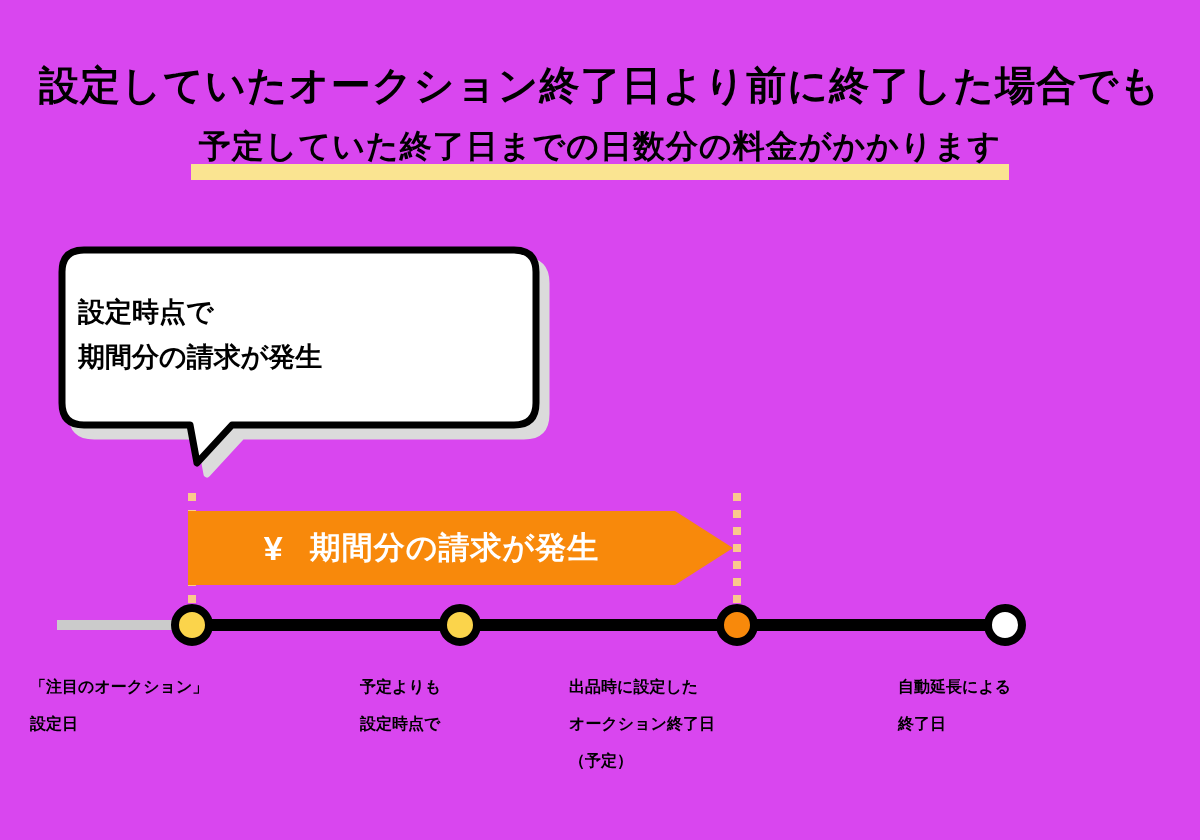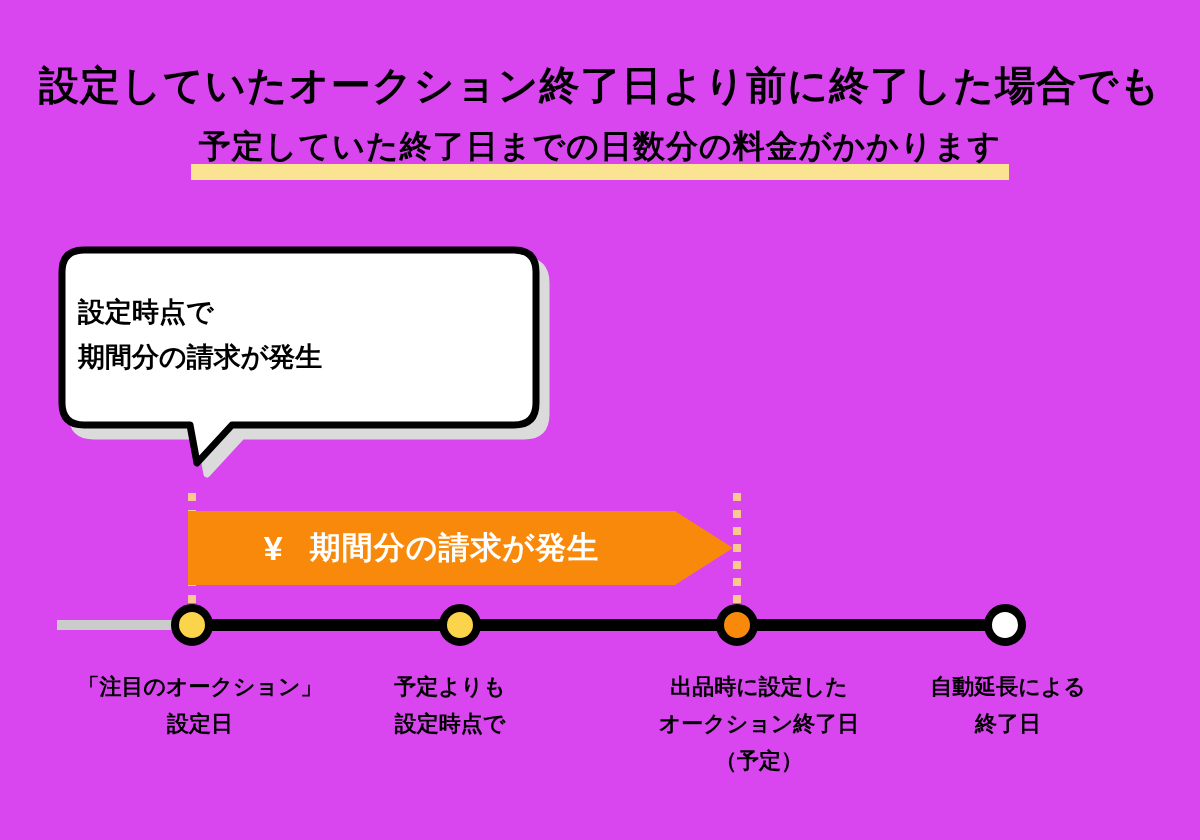--- a/index.html
+++ b/index.html
@@ -106,29 +106,29 @@
   }
   .dot.d1 { left: 171px; }
   .dot.d2 { left: 439px; }
   .dot.d3 { left: 716px; }
   .dot.d4 { left: 984px; }
 
   
   .ms-label {
     position: absolute;
     top: 668px;
-    text-align: center;
-    font-size: 22px;
+    text-align: left;
+    font-size: 16px;
     line-height: 37px;
   }
   .ms-label span { display: block; }
   .ms-label.m1 { left: 30px;  width: 340px; }
   .ms-label.m2 { left: 360px; width: 180px; }
-  .ms-label.m3 { left: 609px; width: 300px; }
-  .ms-label.m4 { left: 878px; width: 260px; }
+  .ms-label.m3 { left: 569px; width: 300px; }
+  .ms-label.m4 { left: 898px; width: 260px; }
 </style>
 </head>
 <body>
 
 <div class="stage">
 
   <div class="title-block">
     <div class="title-line1">設定していたオークション終了日より前に終了した場合でも</div>
     <div class="title-line2-row">
       <span class="title-line2">予定していた終了日までの日数分の料金がかかります</span>

